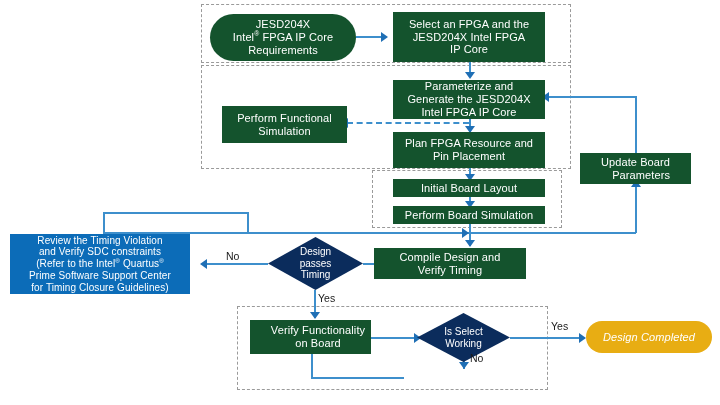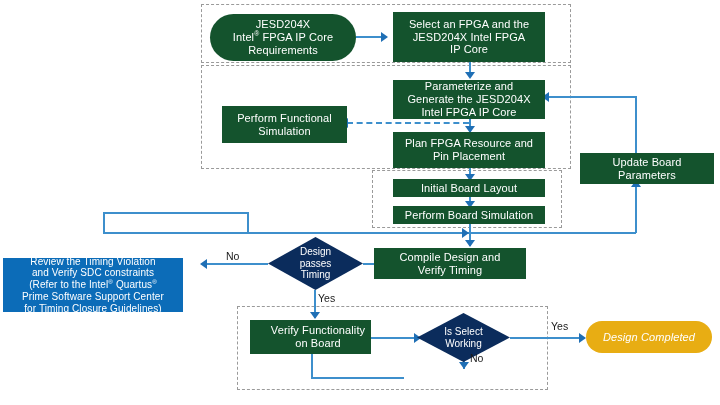--- a/index.html
+++ b/index.html
@@ -199,35 +199,35 @@
   </div>
 
   <div class="node navy fs11" style="left:393px;top:179px;width:152px;height:18px;">
     <span>Initial Board Layout</span>
   </div>
 
   <div class="node navy fs11" style="left:393px;top:206px;width:152px;height:18px;">
     <span>Perform Board Simulation</span>
   </div>
 
-  <div class="node navy fs11" style="left:580px;top:153px;width:134px;height:31px;">
+  <div class="node navy fs11" style="left:580px;top:153px;width:111px;height:31px;text-align:right;">
     <span>
       <span>Update Board</span><br>
       <span>Parameters</span>
     </span>
   </div>
 
   <div class="node navy fs11" style="left:374px;top:248px;width:152px;height:31px;">
     <span>
       <span>Compile Design and</span><br>
       <span>Verify Timing</span>
     </span>
   </div>
 
-  <div class="node blue fs10" style="left:3px;top:234px;width:180px;height:54px;margin-top:24px;">
+  <div class="node blue fs10" style="left:10px;top:234px;width:180px;height:60px;">
     <span>
       <span>Review the Timing Violation</span><br>
       <span>and Verify SDC constraints</span><br>
       <span>(Refer to the Intel<sup>®</sup> Quartus<sup>®</sup></span><br>
       <span>Prime Software Support Center</span><br>
       <span>for Timing Closure Guidelines)</span>
     </span>
   </div>
 
   <div class="diamond" style="left:268px;top:237px;width:95px;height:53px;">

